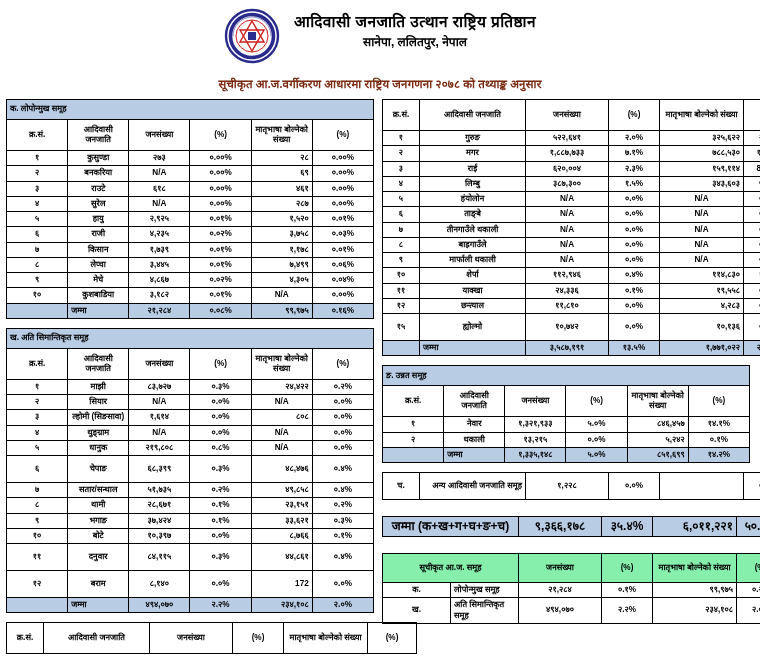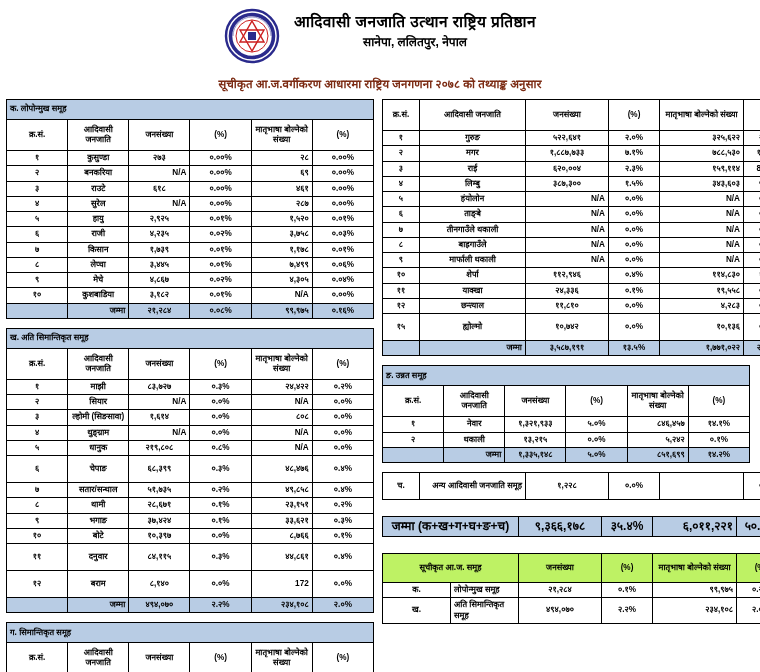--- a/index.html
+++ b/index.html
@@ -102,41 +102,41 @@
     font-weight: bold;
     height: 26px;
   }
   .c-sn    { width: 30px;  text-align: center; }
   .c-name  { width: 99px;  text-align: center; }
   .c-pop   { width: 76px;  text-align: center; }
   .c-pct   { width: 44px;  text-align: center; }
   .c-lang  { width: 77px;  text-align: right; }
   .c-pct2  { width: 42px;  text-align: center; }
 
-  td.na { text-align: right; font-size: 9px; margin-top: 28px; }
+  td.na { text-align: center; font-size: 9px; margin-top: 28px; }
 
   tr.total td {
     background: #b8cce4;
     font-weight: bold;
   }
   tr.total td.lbl {
-    text-align: right;
+    text-align: left;
   }
   tr.grand td {
     background: #b8cce4;
     font-weight: bold;
     font-size: 12px;
   }
   tr.grand td.lbl { text-align: center; }
 
   .tall td { height: 22px; }
 
   
   table.summary .sum-head td {
-    background: #bef264;
+    background: #86efac;
     text-align: center;
     font-weight: bold;
     height: 24px;
   }
   table.summary .c-key { width: 30px; text-align: center; }
   table.summary .c-grp { width: 99px; text-align: left; }
 
   .spacer { height: 7px; }
 </style>
 </head>
@@ -393,23 +393,20 @@
           <td class="c-pop">४९४,०७०</td>
           <td class="c-pct">२.२%</td>
           <td class="c-lang">२३४,१०८</td>
           <td class="c-pct2">२.०%</td>
         </tr>
       </tbody>
         </table>
 
       <table class="stat">
         <tbody>
-            <tr class="sec-title">
-          <td colspan="6">ग. सिमान्तिकृत समूह</td>
-        </tr>
         <tr class="head-row">
           <th class="c-sn">क्र.सं.</th>
           <th class="c-name">आदिवासी जनजाति</th>
           <th class="c-pop">जनसंख्या</th>
           <th class="c-pct">(%)</th>
           <th class="c-lang">मातृभाषा बोल्नेको संख्या</th>
           <th class="c-pct2">(%)</th>
         </tr>
         </tbody>
       </table>

